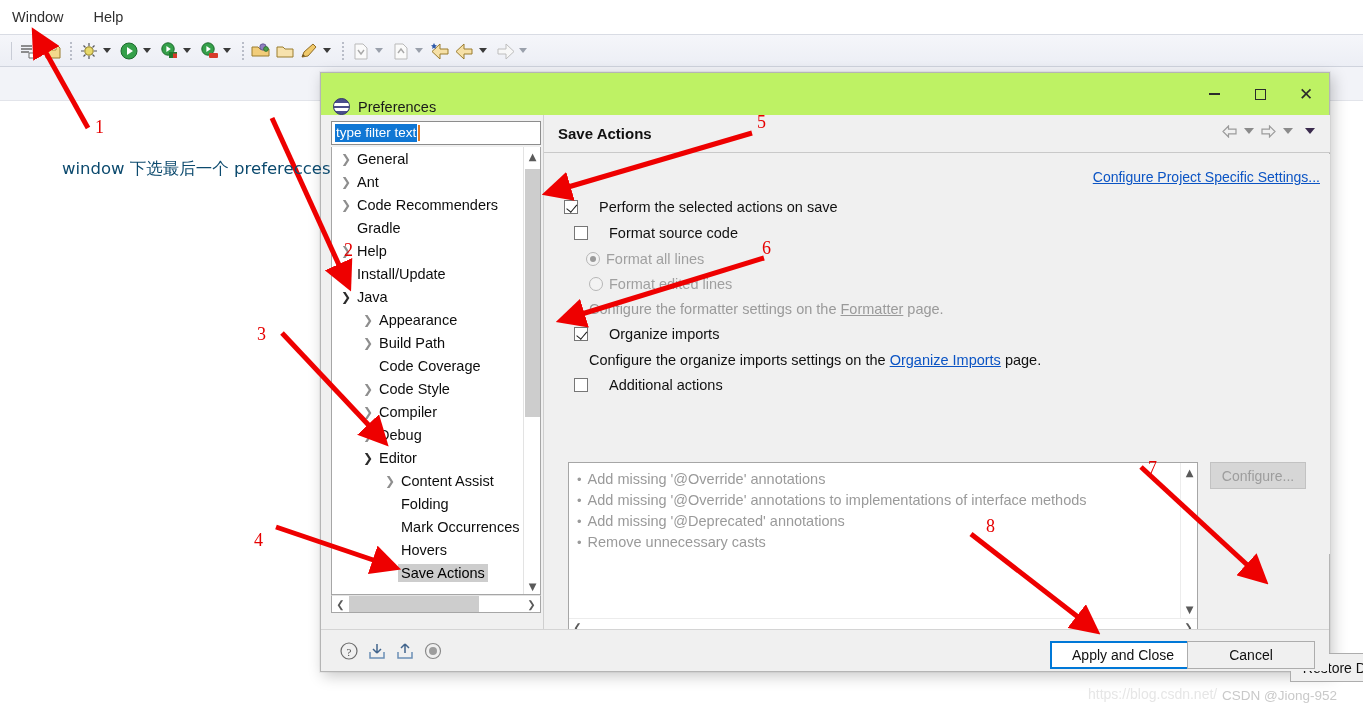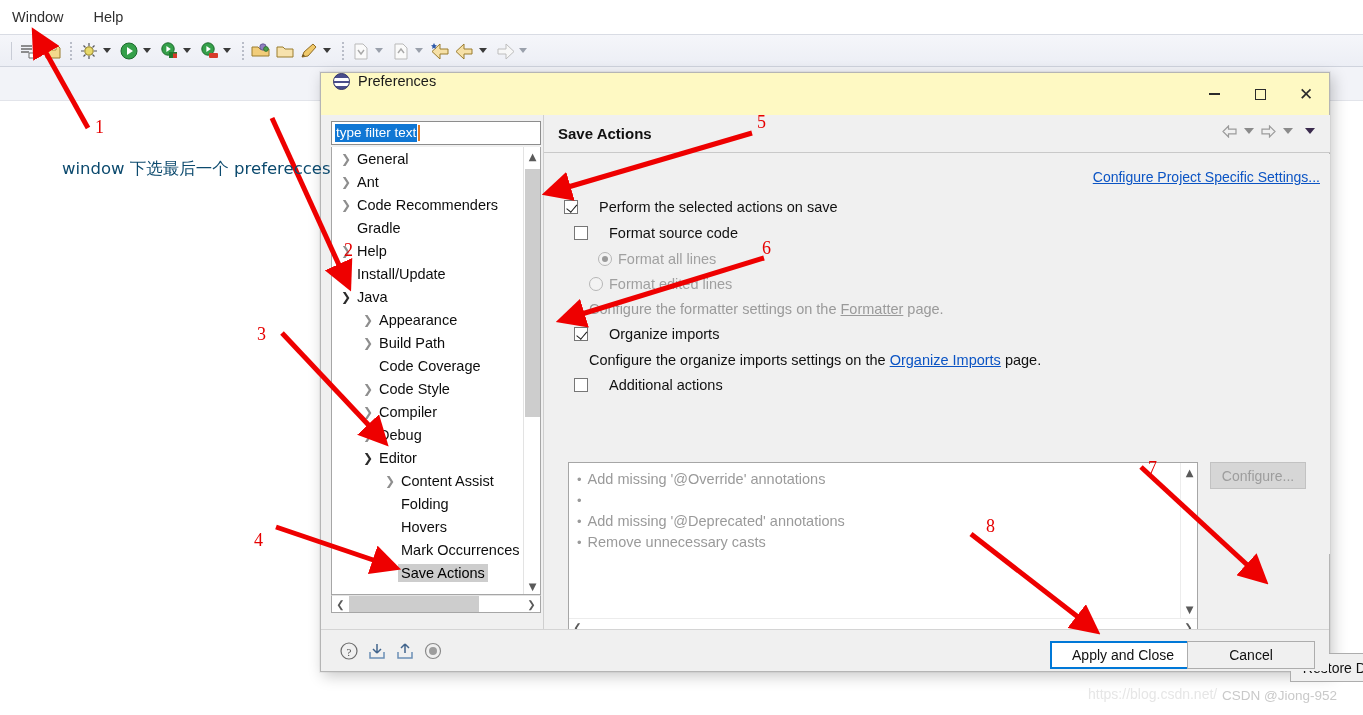--- a/index.html
+++ b/index.html
@@ -48,21 +48,21 @@
   .tb-arrow.dim { border-top-color:#9aa0ab; }
 
   
   #dialog {
     position:absolute; left:320px; top:72px; width:1010px; height:600px;
     background:#f0f0f0;
     border:1px solid #b5b5b5;
     box-shadow:0 0 0 1px rgba(0,0,0,0.04), 3px 4px 14px rgba(0,0,0,0.22);
   }
   #title-bar {
-    height:42px; background:#fef9c3; display:flex; align-items:flex-start;
+    height:42px; background:#bef264; display:flex; align-items:flex-end;
     padding-left:12px; position:relative;
   }
   #title-text { font-size:14.5px; color:#1a1a1a; margin-left:8px; }
   .eclipse-logo {
     width:17px; height:17px; border-radius:50%;
     background:#4a4e8c; position:relative; overflow:hidden;
     border:1px solid #35386b;
   }
   .eclipse-logo::before {
     content:""; position:absolute; left:-2px; top:4px; width:22px; height:2.5px;
@@ -431,25 +431,25 @@
         <div class="tnode lvl3">
             <span class="twist">❯</span>
             <span class="lbl">Content Assist</span>
           </div>
         <div class="tnode lvl3">
             <span class="twist"></span>
             <span class="lbl">Folding</span>
           </div>
         <div class="tnode lvl3">
             <span class="twist"></span>
-            <span class="lbl">Hovers</span>
+            <span class="lbl">Mark Occurrences</span>
           </div>
         <div class="tnode lvl3">
             <span class="twist"></span>
-            <span class="lbl">Mark Occurrences</span>
+            <span class="lbl">Hovers</span>
           </div>
         <div class="tnode lvl3 sel">
             <span class="twist"></span>
             <span class="lbl">Save Actions</span>
           </div>
       </div>
       <div id="tree-vsb">
         <div class="sb-btn">▲</div>
         <div id="tree-vthumb"></div>
         <div class="sb-btn" style="position:absolute;bottom:0;left:0;">▼</div>
@@ -490,21 +490,21 @@
         <div class="cbrow" style="left:20px; top:45px;">
           <span class="cbox checked"></span>
           <span>Perform the selected actions on save</span>
         </div>
 
         <div class="cbrow" style="left:30px; top:71px;">
           <span class="cbox"></span>
           <span>Format source code</span>
         </div>
 
-        <div class="rbrow" style="left:54px; top:97px;">
+        <div class="rbrow" style="left:42px; top:97px;">
           <span class="rbox on"></span>
           <span>Format all lines</span>
         </div>
 
         <div class="rbrow" style="left:45px; top:122px;">
           <span class="rbox"></span>
           <span>Format edited lines</span>
         </div>
 
         <div class="hint" style="left:45px; top:147px;">
@@ -526,20 +526,21 @@
         </div>
 
         <div id="list-box">
           <div id="list-inner">
             <div class="litem">
                 <span class="bull">•</span>
                 <span>Add missing '@Override' annotations</span>
               </div>
             <div class="litem">
                 <span class="bull">•</span>
+                <span>Add missing '@Override' annotations to implementations of interface methods</span>
               </div>
             <div class="litem">
                 <span class="bull">•</span>
                 <span>Add missing '@Deprecated' annotations</span>
               </div>
             <div class="litem">
                 <span class="bull">•</span>
                 <span>Remove unnecessary casts</span>
               </div>
           </div>

